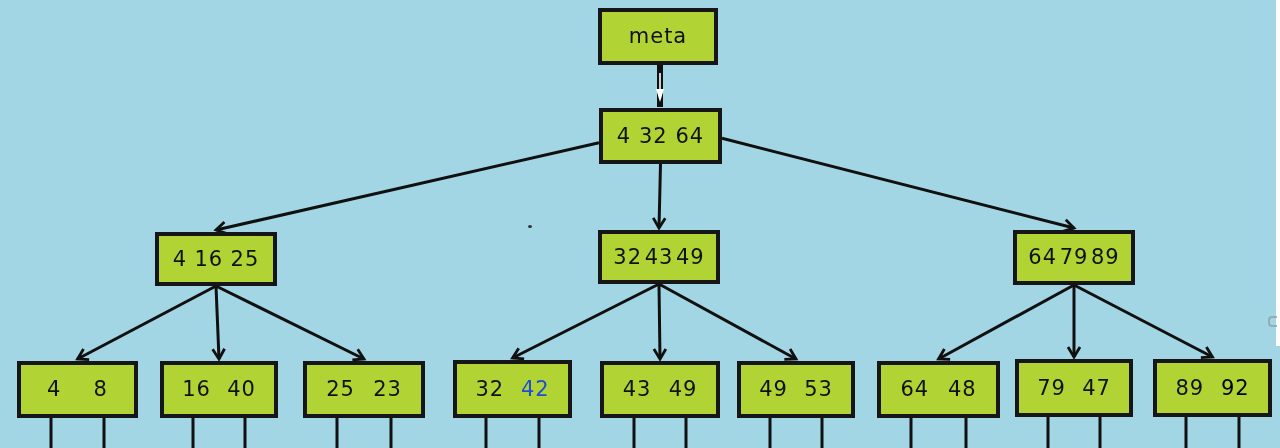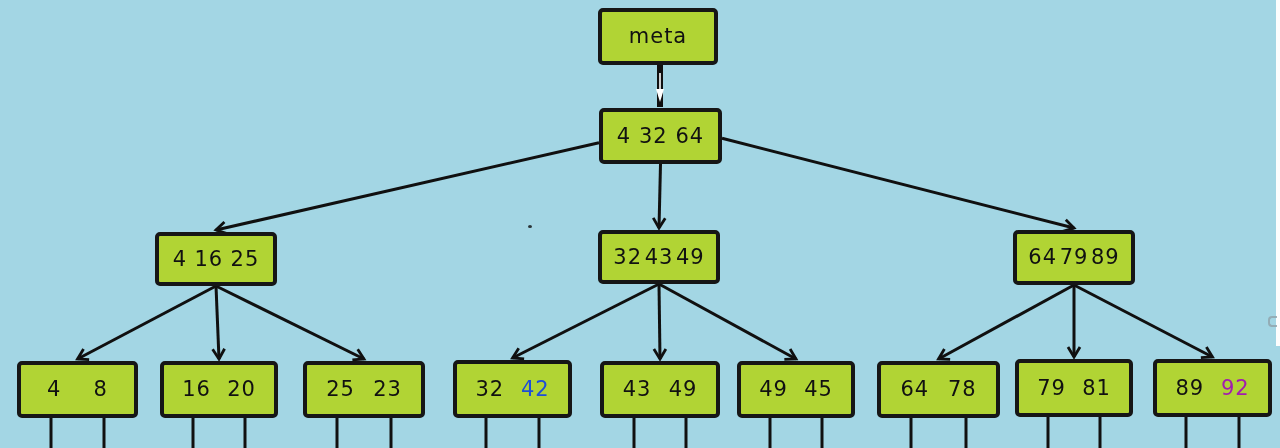--- a/index.html
+++ b/index.html
@@ -10,21 +10,21 @@
     font-family:"DejaVu Sans","Liberation Sans",sans-serif;
   }
   #edges{position:absolute;left:0;top:0;width:1280px;height:448px;}
   .btree-node{
     position:absolute;
     box-sizing:border-box;
     display:flex;
     align-items:center;
     justify-content:space-around;
     padding:0 10px;
-    border-radius:5px;
+    border-radius:0;
   }
   .btree-node .key{
     font-size:21px;
     line-height:1;
     letter-spacing:1px;
     white-space:nowrap;
   }
   .artifact-dot{
     position:absolute;left:528px;top:225px;width:4px;height:3px;
     background:#2a3538;border-radius:50%;
@@ -106,47 +106,47 @@
         <span class="key" style="color: rgb(17, 17, 17);">64</span>
         <span class="key" style="color: rgb(17, 17, 17);">79</span>
         <span class="key" style="color: rgb(17, 17, 17);">89</span>
       </div>
       <div class="btree-node" style="left: 17px; top: 361px; width: 121px; height: 57px; background: rgb(177, 212, 52); border: 4px solid rgb(22, 22, 22);">
         <span class="key" style="color: rgb(17, 17, 17);">4</span>
         <span class="key" style="color: rgb(17, 17, 17);">8</span>
       </div>
       <div class="btree-node" style="left: 160px; top: 361px; width: 118px; height: 57px; background: rgb(177, 212, 52); border: 4px solid rgb(22, 22, 22);">
         <span class="key" style="color: rgb(17, 17, 17);">16</span>
-        <span class="key" style="color: rgb(17, 17, 17);">20</span>
+        <span class="key" style="color: rgb(17, 17, 17);">40</span>
       </div>
       <div class="btree-node" style="left: 303px; top: 361px; width: 122px; height: 57px; background: rgb(177, 212, 52); border: 4px solid rgb(22, 22, 22);">
         <span class="key" style="color: rgb(17, 17, 17);">25</span>
         <span class="key" style="color: rgb(17, 17, 17);">23</span>
       </div>
       <div class="btree-node" style="left: 453px; top: 360px; width: 119px; height: 58px; background: rgb(177, 212, 52); border: 4px solid rgb(22, 22, 22);">
         <span class="key" style="color: rgb(17, 17, 17);">32</span>
         <span class="key" style="color: #1d4ed8;">42</span>
       </div>
       <div class="btree-node" style="left: 600px; top: 361px; width: 120px; height: 57px; background: rgb(177, 212, 52); border: 4px solid rgb(22, 22, 22);">
         <span class="key" style="color: rgb(17, 17, 17);">43</span>
         <span class="key" style="color: rgb(17, 17, 17);">49</span>
       </div>
       <div class="btree-node" style="left: 737px; top: 361px; width: 118px; height: 57px; background: rgb(177, 212, 52); border: 4px solid rgb(22, 22, 22);">
         <span class="key" style="color: rgb(17, 17, 17);">49</span>
-        <span class="key" style="color: rgb(17, 17, 17);">45</span>
+        <span class="key" style="color: rgb(17, 17, 17);">53</span>
       </div>
       <div class="btree-node" style="left: 877px; top: 361px; width: 123px; height: 57px; background: rgb(177, 212, 52); border: 4px solid rgb(22, 22, 22);">
         <span class="key" style="color: rgb(17, 17, 17);">64</span>
-        <span class="key" style="color: rgb(17, 17, 17);">78</span>
+        <span class="key" style="color: rgb(17, 17, 17);">48</span>
       </div>
       <div class="btree-node" style="left: 1015px; top: 359px; width: 118px; height: 58px; background: rgb(177, 212, 52); border: 4px solid rgb(22, 22, 22);">
         <span class="key" style="color: rgb(17, 17, 17);">79</span>
-        <span class="key" style="color: rgb(17, 17, 17);">81</span>
+        <span class="key" style="color: rgb(17, 17, 17);">47</span>
       </div>
       <div class="btree-node" style="left: 1153px; top: 359px; width: 119px; height: 58px; background: rgb(177, 212, 52); border: 4px solid rgb(22, 22, 22);">
         <span class="key" style="color: rgb(17, 17, 17);">89</span>
-        <span class="key" style="color: #a21caf;">92</span>
+        <span class="key" style="color: #000000;">92</span>
       </div>
     </div>
   <div class="artifact-dot"></div>
   <div class="edge-white-strip"></div>
   <div class="edge-gray-mark"></div>
 </div>
 
 </body></html>

